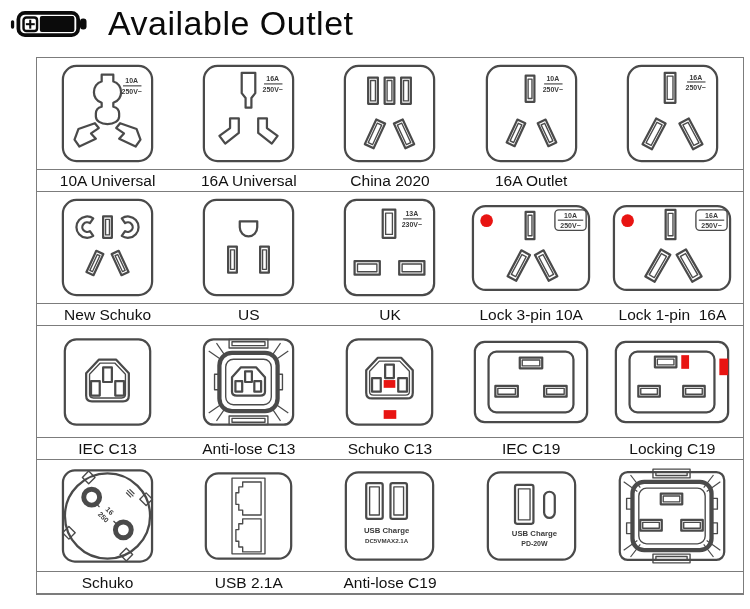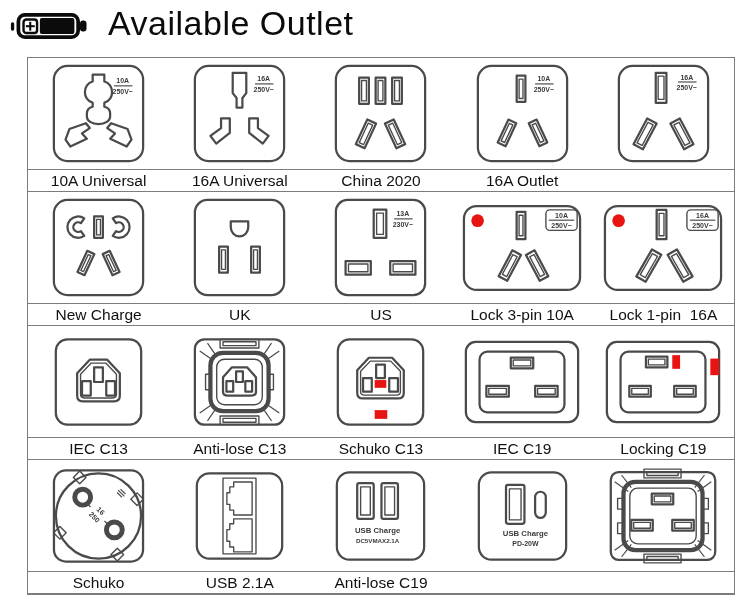--- a/index.html
+++ b/index.html
@@ -1,24 +1,24 @@
 <!DOCTYPE html>
 <html><head>
 <meta charset="utf-8">
 <style>
   html,body{margin:0;padding:0;}
   body{
     width:750px;height:609px;background:#ffffff;position:relative;
     font-family:"Liberation Sans",sans-serif;overflow:hidden;
   }
   *{box-sizing:border-box;}
-  .header{position:absolute;top:4px;left:10px;display:flex;align-items:flex-end;gap:14px;}
+  .header{position:absolute;top:4px;left:10px;display:flex;align-items:center;gap:14px;}
   .title{font-size:34px;color:#0b0b0b;letter-spacing:.5px;}
   .catalog{
-    position:absolute;left:27px;top:57px;width:708px;
+    position:absolute;left:36px;top:57px;width:708px;
     border:1.5px solid #7c7c7c;background:#fff;
   }
   .img-row{display:grid;grid-template-columns:repeat(5,1fr);height:111px;}
   .cell{display:flex;align-items:center;justify-content:center;}
   .label-row{
     display:grid;grid-template-columns:repeat(5,1fr);height:23px;
     border-top:1.5px solid #7c7c7c;border-bottom:1.5px solid #7c7c7c;
   }
   .img-row:last-of-type{border-bottom:none;}
   .lbl{
@@ -230,23 +230,23 @@
           </g>
         <g transform="translate(80,68) rotate(-30)">
             <rect x="-5.5" y="-16" width="11" height="32" class="ln"></rect>
             <rect x="-3" y="-12.5" width="6" height="25" class="lt"></rect>
           </g>
       </svg>
     </div>
   </div>
 
   <div class="label-row">
-    <div class="lbl">New Charge</div>
+    <div class="lbl">New Schuko</div>
+    <div class="lbl">US</div>
     <div class="lbl">UK</div>
-    <div class="lbl">US</div>
     <div class="lbl">Lock 3-pin 10A</div>
     <div class="lbl">Lock 1-pin  16A</div>
   </div>
 
   <div class="img-row">
 
     <div class="cell">
       <svg width="97" height="98" viewBox="0 0 100 100">
         <rect x="6" y="6" width="88" height="88" rx="12" class="ln"></rect>
         <path class="ln" d="M28,41 L41,27 L59,27 L72,41 L72,64 Q72,70 66,70 L34,70 Q28,70 28,64 Z"></path>

